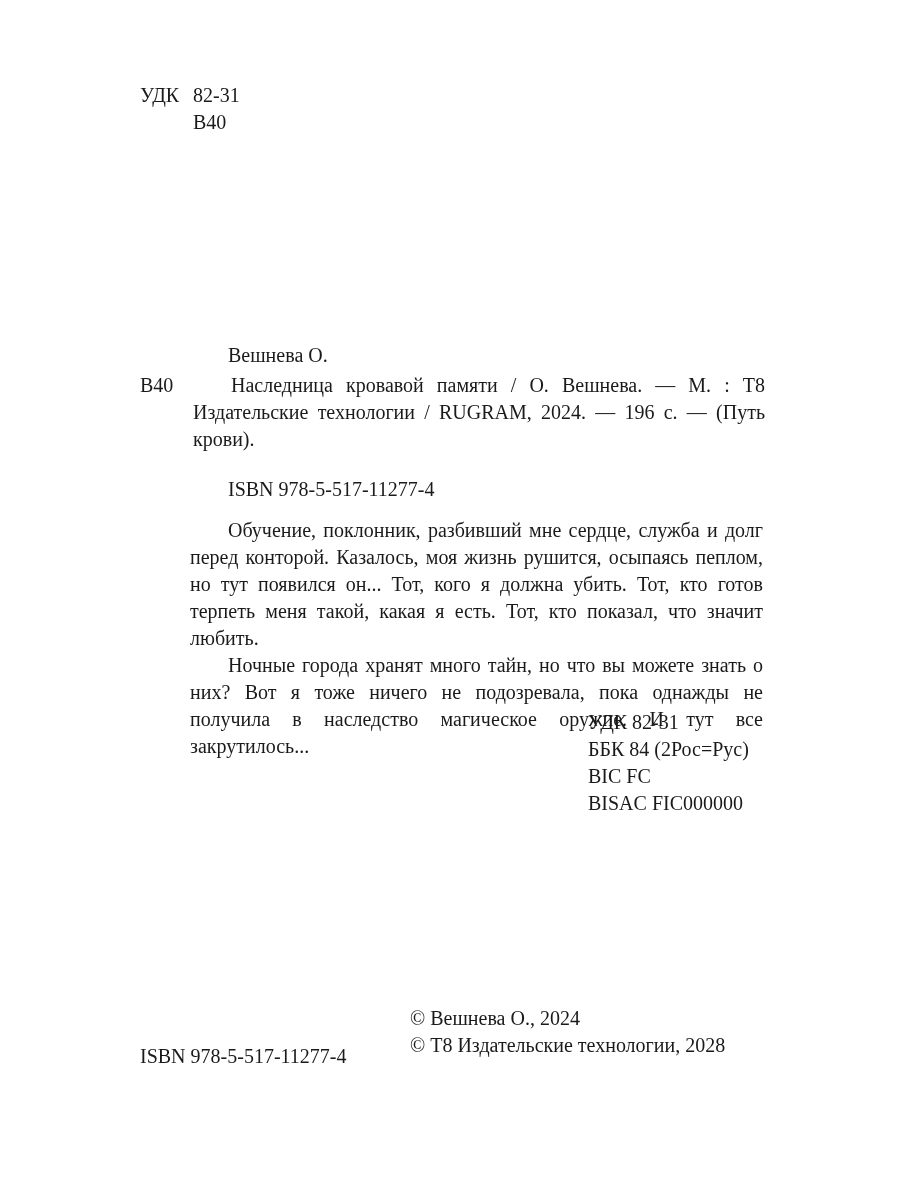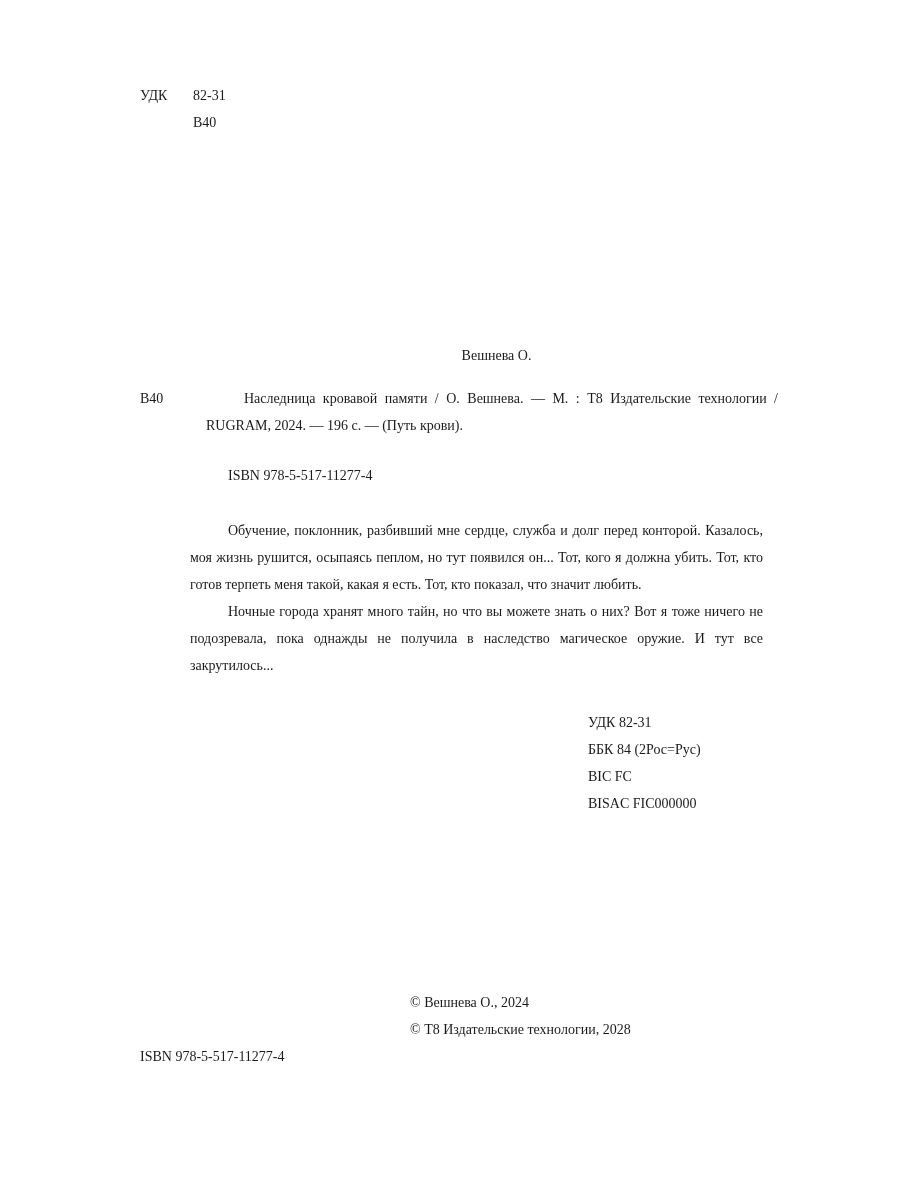--- a/index.html
+++ b/index.html
@@ -6,21 +6,21 @@
     margin: 0;
     padding: 0;
     background: #ffffff;
   }
   .page {
     position: relative;
     width: 900px;
     height: 1200px;
     background: #ffffff;
     font-family: "Liberation Serif", "DejaVu Serif", serif;
-    font-size: 14px;
+    font-size: 20px;
     line-height: 27px;
     color: #1a1a1a;
     overflow: hidden;
   }
 
   
   .top-codes {
     position: absolute;
     top: 82px;
     left: 140px;
@@ -33,32 +33,31 @@
 
   
   .catalog {
     position: absolute;
     top: 342px;
     left: 140px;
     width: 625px;
   }
   .catalog .author {
     padding-left: 88px;
-    text-align: center;
   }
   .catalog .desc-wrap {
     position: relative;
   }
   .catalog .entry-code {
     position: absolute;
     left: 0;
     top: 0;
   }
   .catalog .description {
-    margin: 16px;
+    margin: 3px;
     padding-left: 50px;
     width: 572px;
     text-indent: 38px;
     text-align: justify;
   }
   .catalog .isbn-line {
     padding-left: 88px;
     margin-top: 23px;
   }
 
@@ -86,21 +85,21 @@
   .bottom-block {
     position: absolute;
     top: 989px;
     left: 0;
     width: 900px;
     height: 81px;
   }
   .bottom-block .copyright-col {
     position: absolute;
     left: 410px;
-    top: 0;
+    top: 16px;
   }
   .bottom-block .isbn-bottom {
     position: absolute;
     left: 140px;
     top: 54px;
     white-space: nowrap;
   }
 </style>
 </head>
 <body>

